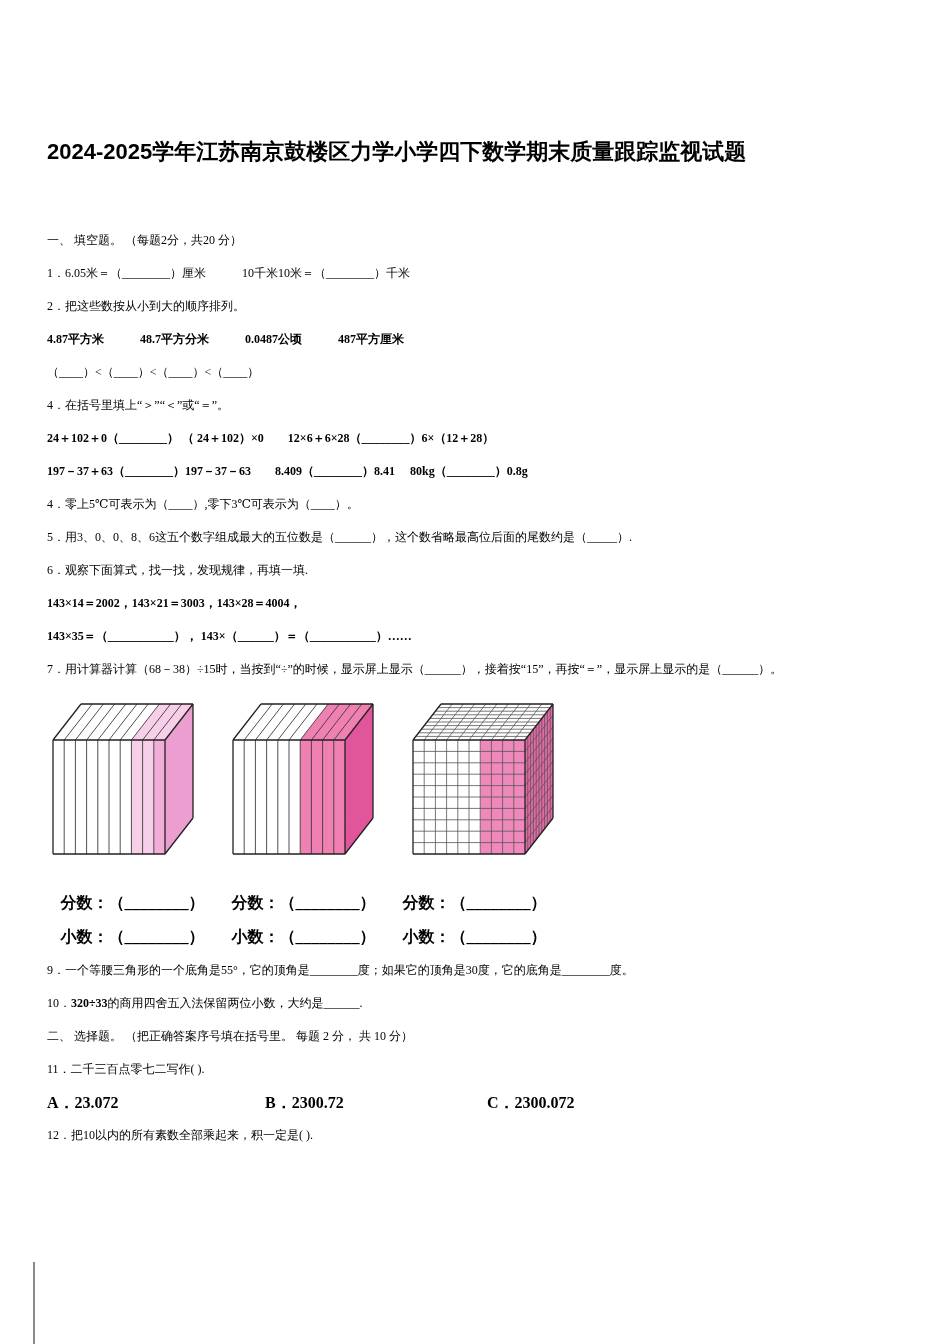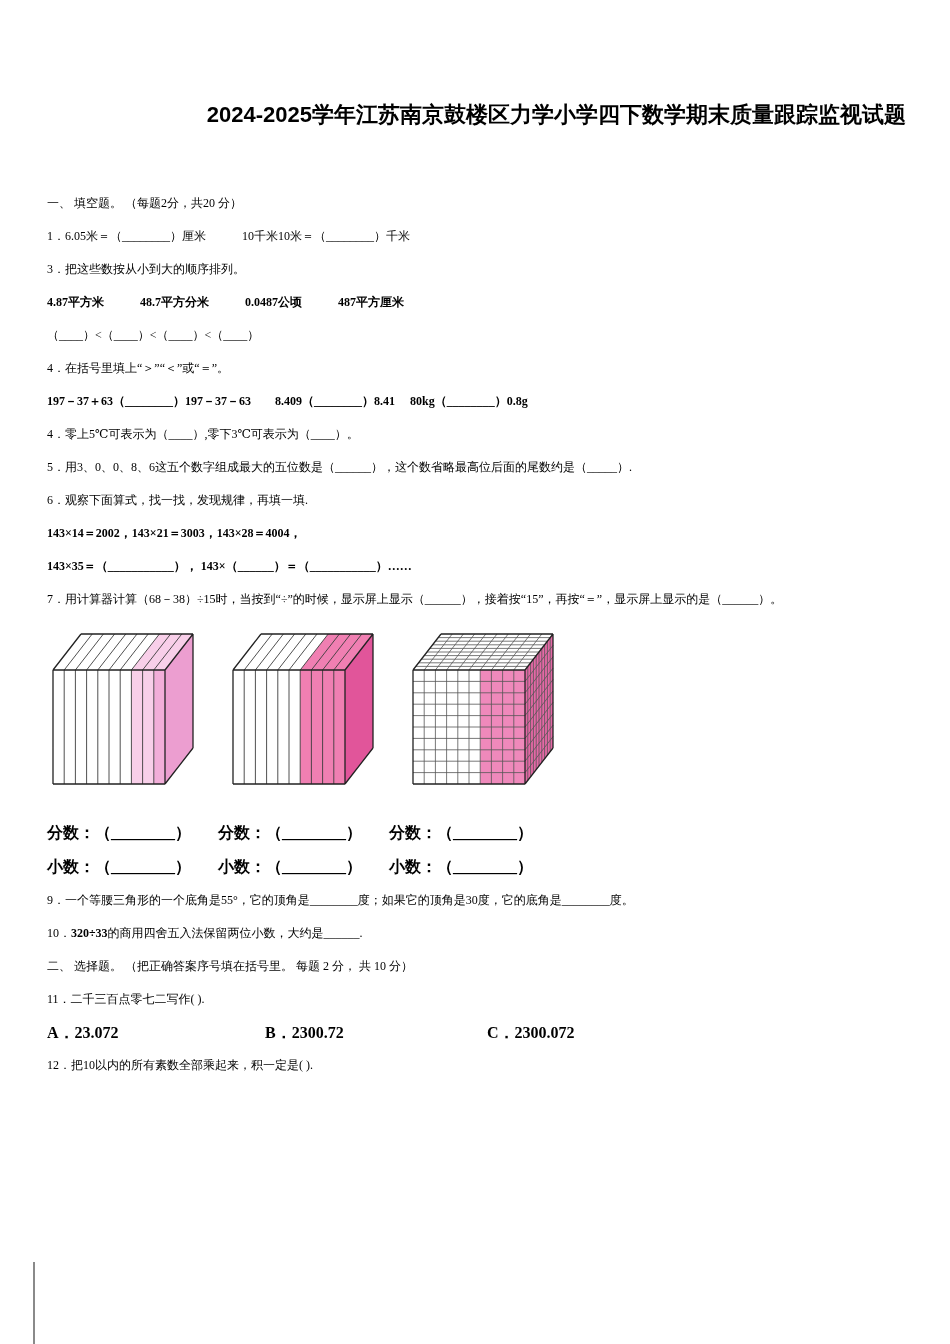--- a/index.html
+++ b/index.html
@@ -7,26 +7,27 @@
     width: 950px;
     height: 1344px;
     background: #ffffff;
     color: #000000;
     font-family: "Liberation Serif", "DejaVu Serif", serif;
     position: relative;
     overflow: hidden;
   }
   .page { padding: 100px 44px 0 47px; }
   .title {
-    text-align: right;
+    text-align: left;
     font-family: "Liberation Sans", "DejaVu Sans", sans-serif;
     font-weight: 700;
     font-size: 22px;
     line-height: 30px;
     margin-bottom: 57px;
+    margin-top: 37px;
   }
   .line {
     font-size: 12px;
     line-height: 33px;
     min-height: 33px;
     white-space: pre-wrap;
   }
   .bold { font-weight: 700; }
   .diagram-row {
     display: flex;
@@ -34,21 +35,21 @@
     margin: 12px 0 24px 0;
     align-items: flex-end;
   }
   .cube { display: block; }
   .triple-row {
     display: flex;
     font-size: 16px;
     line-height: 34px;
     white-space: pre-wrap;
   }
-  .triple-row .col { width: 171px; }
+  .triple-row .col { width: 171px; text-align: center; }
   .options-row {
     display: flex;
     font-size: 16px;
     line-height: 33px;
     white-space: pre-wrap;
   }
   .options-row .opt-a { width: 218px; }
   .options-row .opt-b { width: 222px; }
   .page-edge-line {
     position: absolute;
@@ -61,24 +62,25 @@
 </style>
 </head>
 <body>
 
 <div class="page">
 
   <div class="title">2024-2025学年江苏南京鼓楼区力学小学四下数学期末质量跟踪监视试题</div>
 
   <div class="line">一、 填空题。 （每题2分，共20 分）</div>
   <div class="line">1．6.05米＝（________）厘米　　　10千米10米＝（________）千米</div>
-  <div class="line">3．把这些数按从小到大的顺序排列。</div>
+  <div class="line">2．把这些数按从小到大的顺序排列。</div>
   <div class="line bold">4.87平方米　　　48.7平方分米　　　0.0487公顷　　　487平方厘米</div>
   <div class="line">（____）&lt;（____）&lt;（____）&lt;（____）</div>
   <div class="line">4．在括号里填上“＞”“＜”或“＝”。</div>
+  <div class="line bold">24＋102＋0（________） （ 24＋102）×0　　12×6＋6×28（________）6×（12＋28）</div>
   <div class="line bold">197－37＋63（________）197－37－63　　8.409（________）8.41　 80kg（________）0.8g</div>
   <div class="line">4．零上5℃可表示为（____）,零下3℃可表示为（____）。</div>
   <div class="line">5．用3、0、0、8、6这五个数字组成最大的五位数是（______），这个数省略最高位后面的尾数约是（_____）.</div>
   <div class="line">6．观察下面算式，找一找，发现规律，再填一填.</div>
   <div class="line bold">143×14＝2002，143×21＝3003，143×28＝4004，</div>
   <div class="line bold">143×35＝（___________）， 143×（______）＝（___________）……</div>
   <div class="line">7．用计算器计算（68－38）÷15时，当按到“÷”的时候，显示屏上显示（______），接着按“15”，再按“＝”，显示屏上显示的是（______）。</div>
 
   <div class="diagram-row">
 

